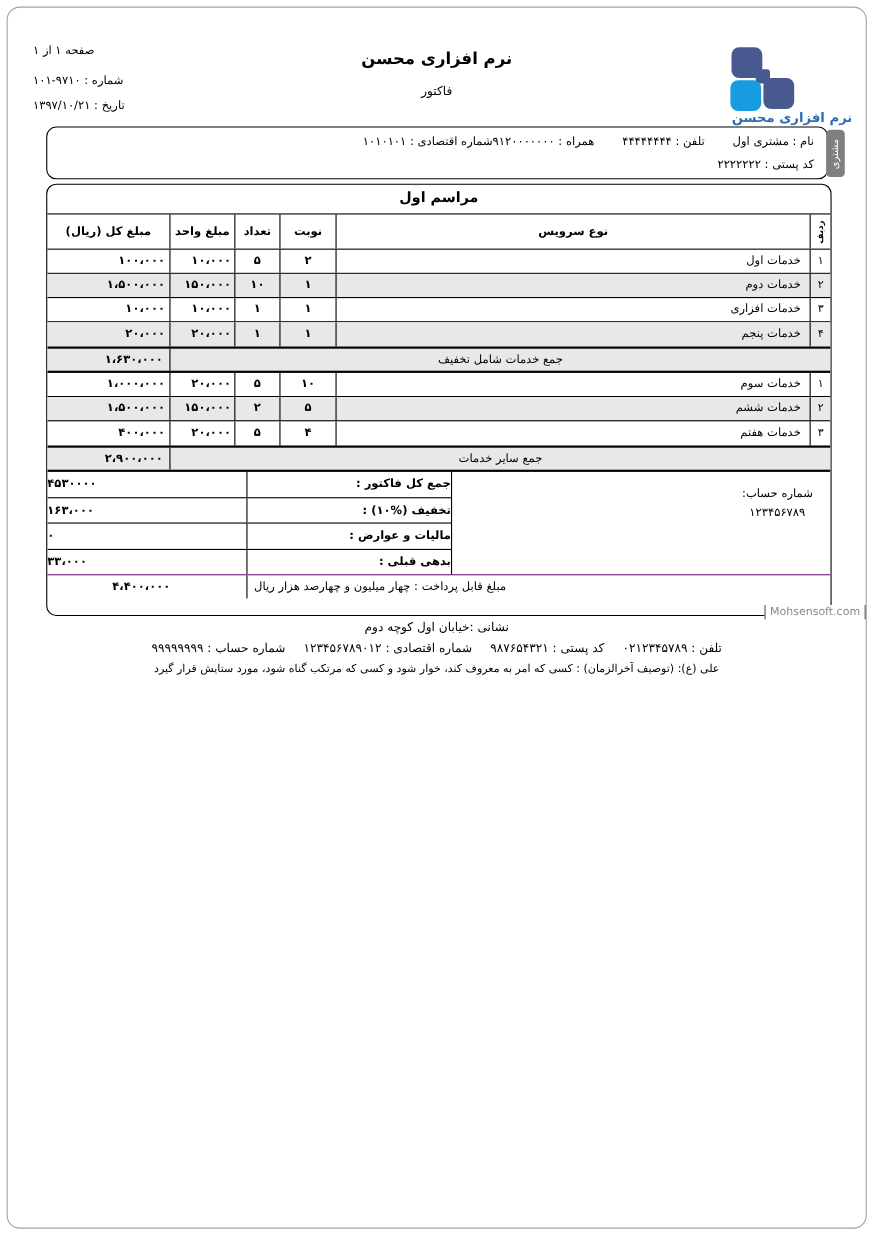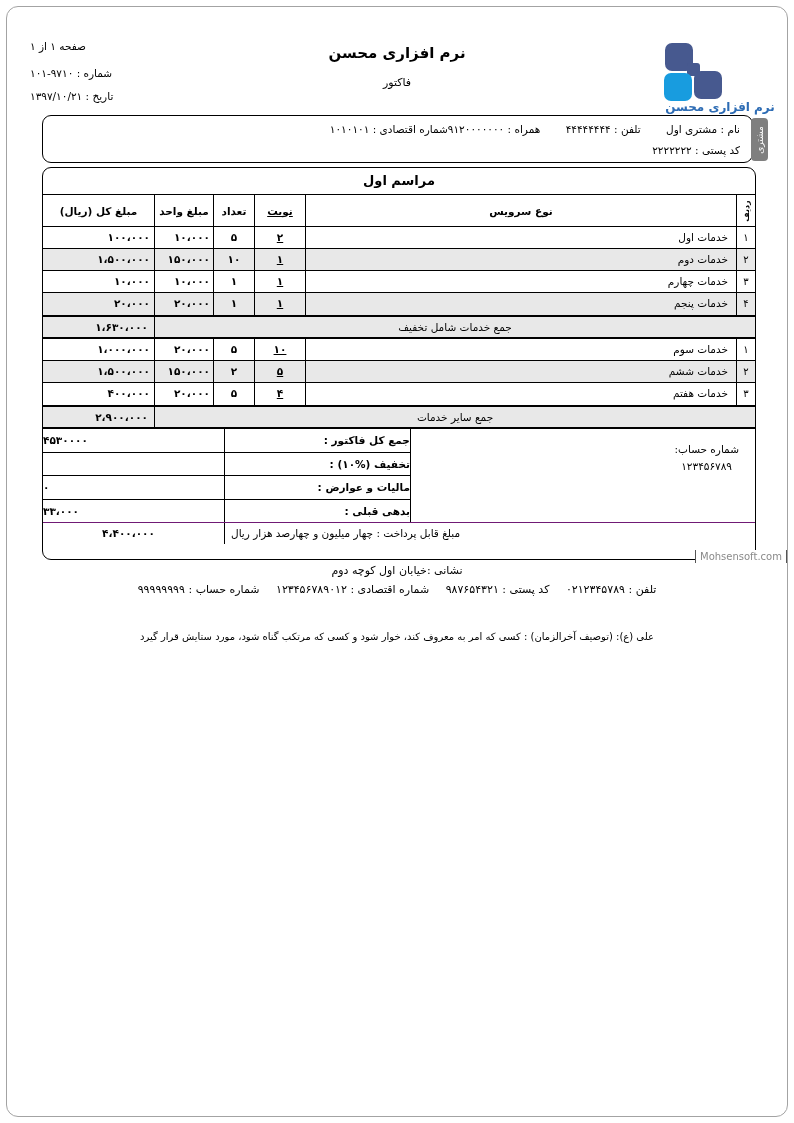--- a/index.html
+++ b/index.html
@@ -27,21 +27,21 @@
 
   
   .mainbox{left:42px;top:167px;width:714px;height:393px;border:1px solid #000;border-radius:9px;
     box-sizing:border-box;overflow:hidden;background:#fff;}
   .titlerow{height:26px;line-height:25px;text-align:center;font-weight:bold;font-size:13px;border-bottom:1px solid #000;}
   .frow{display:flex;box-sizing:border-box;}
   .frow>div{box-sizing:border-box;border-left:1px solid #000;overflow:hidden;}
   .frow>div:last-child{border-left:none;}
   .hrow{height:32px;font-size:10.5px;font-weight:bold;border-bottom:1px solid #000;}
   .hrow>div{display:flex;align-items:center;justify-content:center;position:relative;}
-  .c0{width:19px;}.c1{width:431px;}.c2{width:51px;text-decoration:underline;}.c3{width:41px;}.c4{width:59px;}.c5{width:111px;}
+  .c0{width:19px;}.c1{width:431px;}.c2{width:51px;}.c3{width:41px;}.c4{width:59px;}.c5{width:111px;}
   .vhead{color:#000;font-size:8px;}
   .drow{height:22px;line-height:21px;font-size:10.5px;border-bottom:1px solid #000;}
   .drow.nob{border-bottom:none;}
   .shade{background:#e8e8e8;}
   .cell-no{text-align:center;font-size:10px;}
   .cell-service{text-align:right;padding-right:8px;}
   .cell-mid{text-align:center;font-weight:bold;}
   .cell-unit{text-align:left;font-weight:bold;text-align:right;padding-left:2px;padding-right:3px;}
   .cell-total{font-weight:bold;text-align:right;padding-right:4px;}
   .srow{height:24px;border-top:2px solid #000;border-bottom:2px solid #000;background:#e8e8e8;
@@ -61,21 +61,21 @@
   .payrow{height:21px;line-height:20px;font-size:10.5px;}
   .paytext{width:531px;text-align:left;padding-left:6px;}
   .payval{width:181px;font-weight:bold;text-align:center;padding-right:10px;}
   .wm{left:695px;top:550px;font-size:10px;color:#8a8a8a;background:#fff;padding:0 4px;
     border-left:1px solid #555;border-right:1px solid #555;height:13px;line-height:13px;z-index:4;direction:ltr;}
 
   
   .addr{left:0;width:794px;top:564px;text-align:center;font-size:11px;}
   .contact{left:0;width:794px;top:583px;text-align:center;font-size:11px;white-space:nowrap;}
   .gap2{display:inline-block;width:13px;}
-  .quote{left:0;width:794px;top:603px;text-align:center;font-size:10px;margin-top:28px;}
+  .quote{left:0;width:794px;top:603px;text-align:center;font-size:10px;}
 </style>
 </head>
 <body>
 
 <div class="page-border"></div>
 
 <div class="abs hleft nowrap" style="left:30px;top:40px;">صفحه ۱ از ۱</div>
 <div class="abs hleft nowrap" style="left:30px;top:67px;">
   <span>شماره :</span>
   <span dir="ltr">۱۰۱-۹۷۱۰</span>
@@ -140,21 +140,21 @@
   <div class="frow drow shade">
     <div class="c0 cell-no">۲</div>
     <div class="c1 cell-service">خدمات دوم</div>
     <div class="c2 cell-mid">۱</div>
     <div class="c3 cell-mid">۱۰</div>
     <div class="c4 cell-unit">۱۵۰،۰۰۰</div>
     <div class="c5 cell-total">۱،۵۰۰،۰۰۰</div>
   </div>
   <div class="frow drow">
     <div class="c0 cell-no">۳</div>
-    <div class="c1 cell-service">خدمات چهارم</div>
+    <div class="c1 cell-service">خدمات افزاری</div>
     <div class="c2 cell-mid">۱</div>
     <div class="c3 cell-mid">۱</div>
     <div class="c4 cell-unit">۱۰،۰۰۰</div>
     <div class="c5 cell-total">۱۰،۰۰۰</div>
   </div>
   <div class="frow drow shade nob">
     <div class="c0 cell-no">۴</div>
     <div class="c1 cell-service">خدمات پنجم</div>
     <div class="c2 cell-mid">۱</div>
     <div class="c3 cell-mid">۱</div>
@@ -200,20 +200,21 @@
       <div>شماره حساب:</div>
       <div class="accnum" dir="ltr" style="text-align:right;">۱۲۳۴۵۶۷۸۹</div>
     </div>
     <div class="trows">
       <div class="trow">
         <div class="tlabel">جمع کل فاکتور :</div>
         <div class="tvalue">۴۵۳۰۰۰۰</div>
       </div>
       <div class="trow">
         <div class="tlabel">تخفیف (%۱۰) :</div>
+        <div class="tvalue">۱۶۳،۰۰۰</div>
       </div>
       <div class="trow">
         <div class="tlabel">مالیات و عوارض :</div>
         <div class="tvalue">۰</div>
       </div>
       <div class="trow">
         <div class="tlabel">بدهی قبلی :</div>
         <div class="tvalue">۳۳،۰۰۰</div>
       </div>
     </div>

